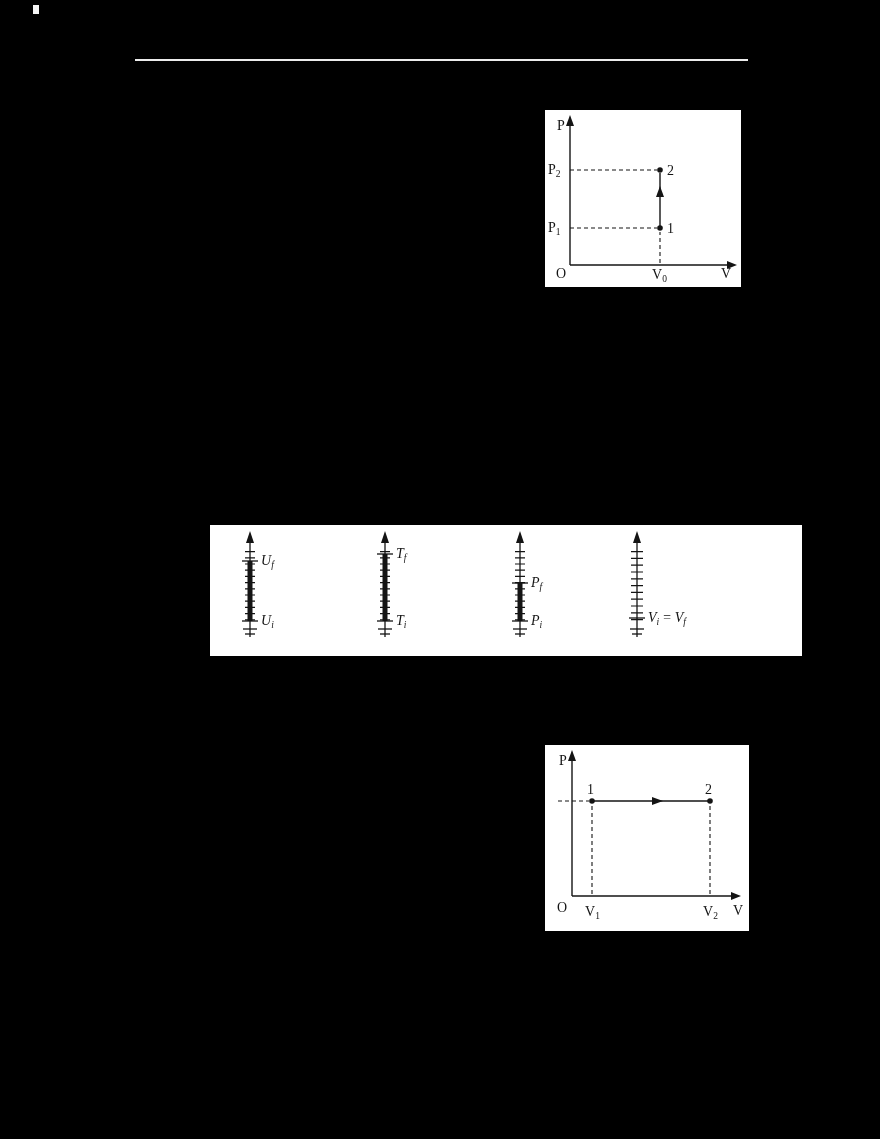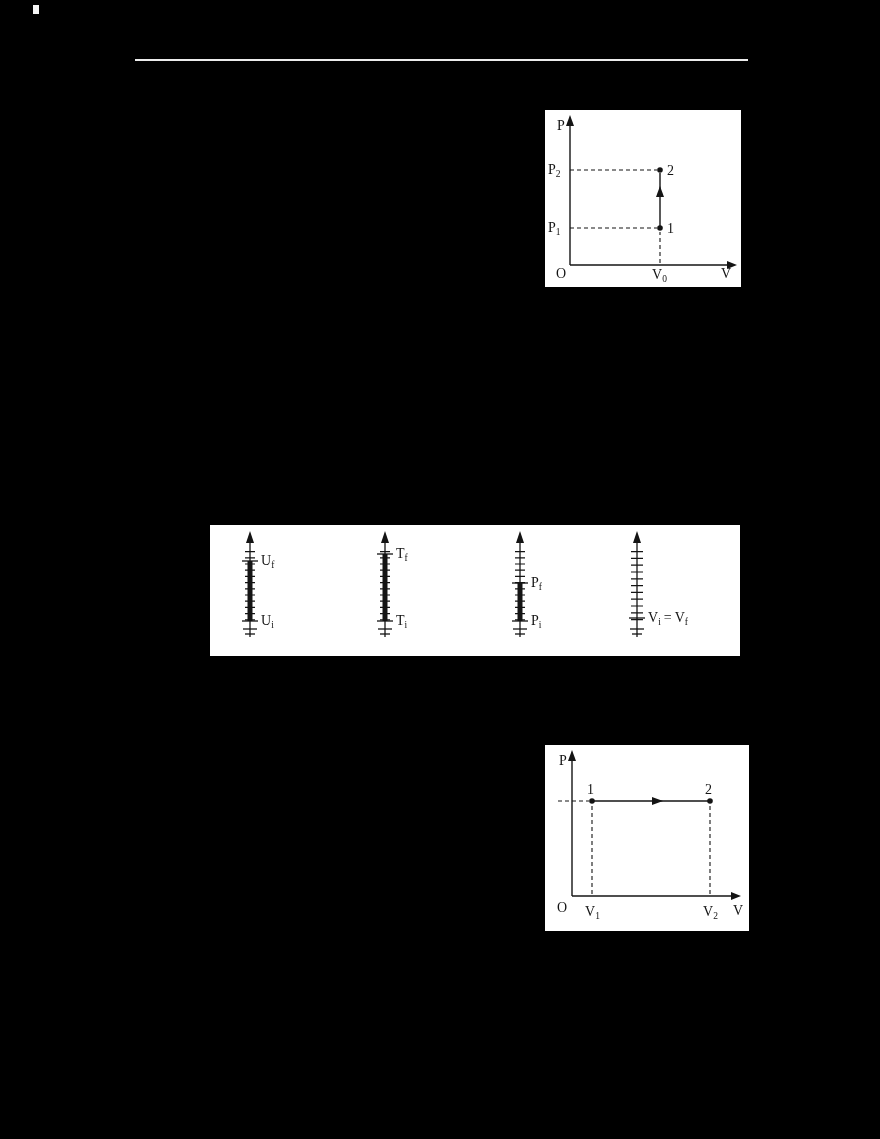--- a/index.html
+++ b/index.html
@@ -54,21 +54,21 @@
 
     <text x="3" y="64"><tspan>P</tspan><tspan class="sub" dy="3">2</tspan></text>
     <text x="3" y="122"><tspan>P</tspan><tspan class="sub" dy="3">1</tspan></text>
     <text x="107" y="169"><tspan>V</tspan><tspan class="sub" dy="3">0</tspan></text>
 
     <text x="122" y="65">2</text>
     <text x="122" y="123">1</text>
   </svg>
 </div>
 
-<div class="figure" style="left:210px; top:525px; width:530px; height:131px;">
+<div class="figure" style="left:210px; top:525px; width:592px; height:131px;font-style:italic;">
   <svg width="530" height="131" viewBox="0 0 530 131">
 
     <g transform="translate(40,0)">
       <line x1="0" y1="17" x2="0" y2="112" class="thin"></line>
       <polygon points="0,6 -4,18 4,18" class="fillb"></polygon>
       <line x1="0" y1="26" x2="0" y2="100" class="ticks"></line>
       <line x1="0" y1="36" x2="0" y2="96" class="band"></line>
       <line x1="-8" y1="36" x2="8" y2="36" class="ltick"></line>
       <line x1="-8" y1="96" x2="8" y2="96" class="ltick"></line>
       <line x1="-7" y1="104" x2="7" y2="104" class="ltick"></line>

